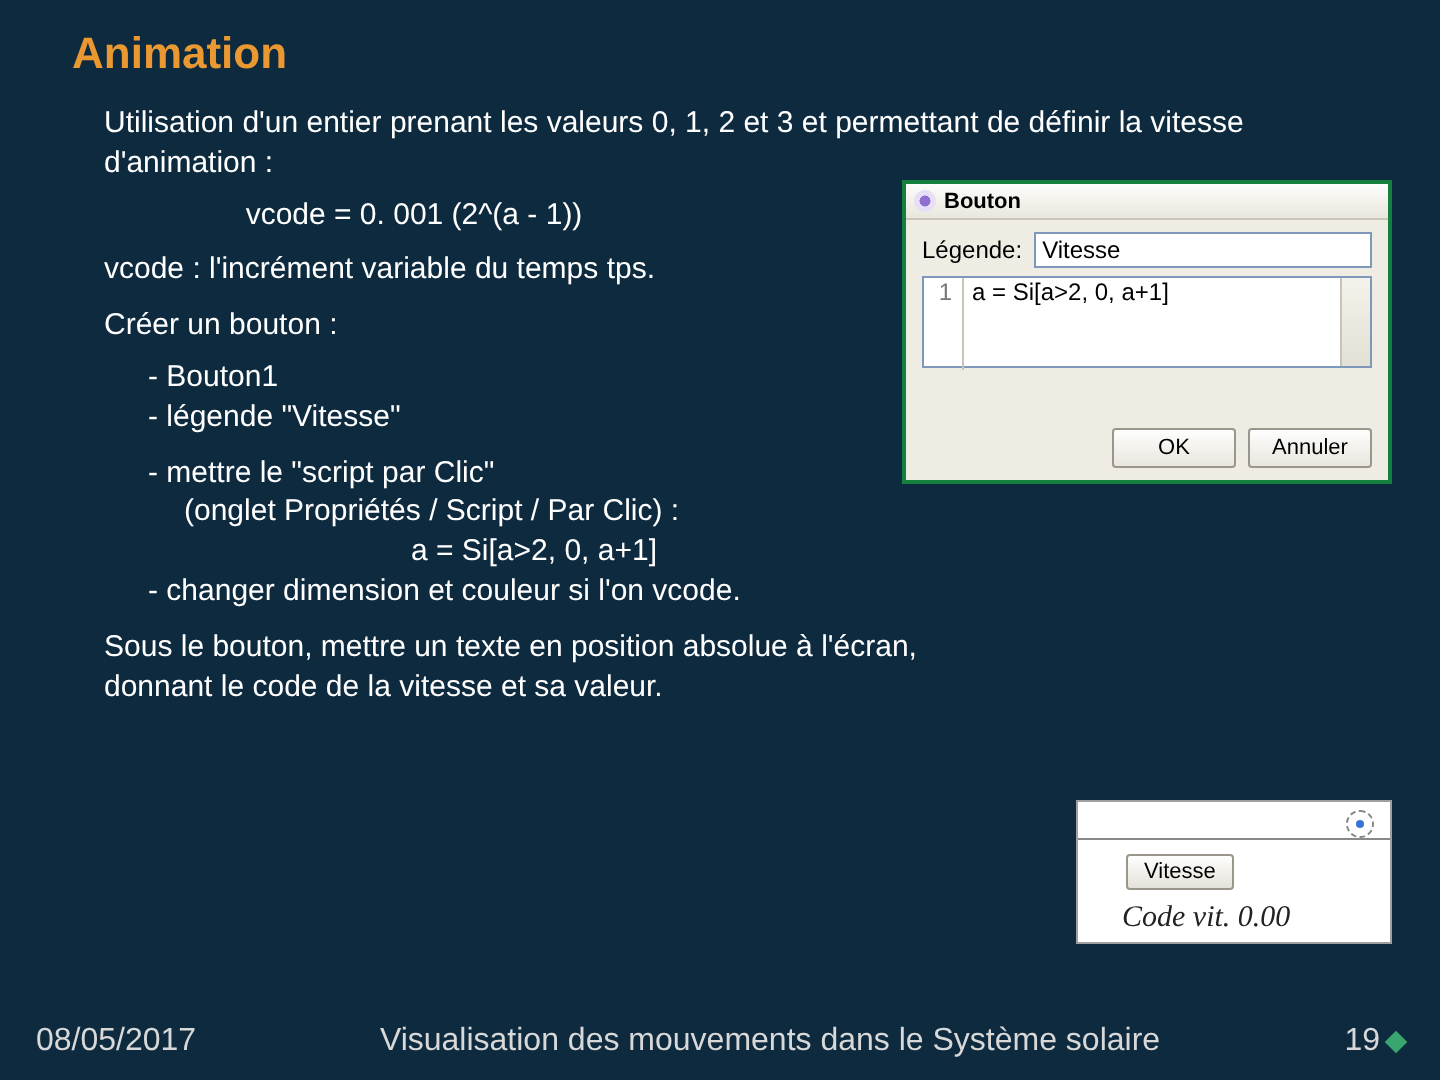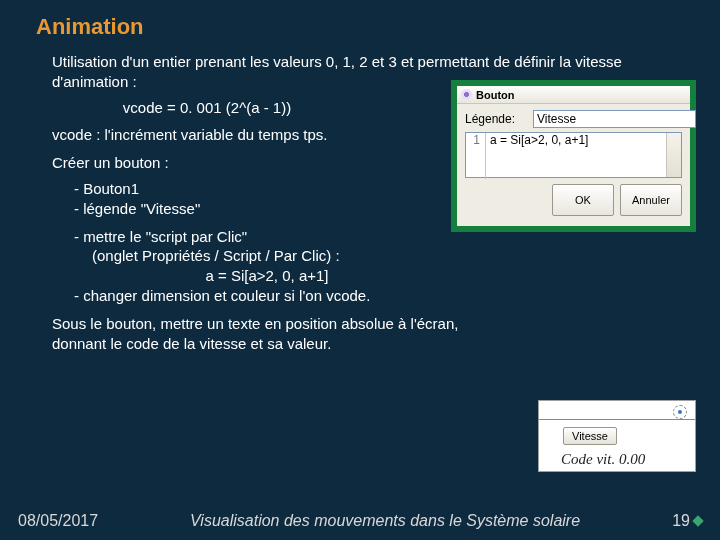--- a/index.html
+++ b/index.html
@@ -27,43 +27,43 @@
   }
   .para { margin-bottom: 6px; }
   .center-block { text-align: center; }
   .indent1 { padding-left: 22px; }
   .indent2 { padding-left: 40px; }
   .spaced-top { margin-top: 8px; }
 
   
   .dialog1 {
     position: absolute;
-    top: 80px; right: 24px;
+    top: 90px; right: 24px;
     width: 245px; height: 152px;
     background: #efece4;
-    border: 6px solid #15803d;
+    border: 2px solid #15803d;
     font-family: Tahoma, Arial, sans-serif;
     color: #000;
   }
   .dialog1 .titlebar {
     height: 18px;
     background: linear-gradient(#fdfdfc,#e9e6dc);
     border-bottom: 1px solid #c9c5ba;
     display: flex; align-items: center;
     gap: 4px; padding: 0 4px;
     font-size: 11px;
   }
   .dialog1 .geo-ico {
     width: 11px; height: 11px;
     background: radial-gradient(circle at 50% 50%, #8f6fd1 35%, #e6dff5 36%);
     border-radius: 50%;
   }
   .dialog1 .row1 {
     padding: 6px 8px 4px 8px;
-    display: flex; align-items: center; gap: 18px;
+    display: flex; align-items: center; gap: 6px;
     font-size: 12px;
   }
   .dialog1 .row1 input {
     flex: 1; height: 18px;
     border: 1px solid #7d98b8;
     font-size: 12px; padding: 0 3px;
     background: #fff; color: #000;
   }
   .dialog1 .script-label {
     padding: 2px 8px 3px 8px;
@@ -96,28 +96,29 @@
     position: absolute; right: 0; top: 0; bottom: 0;
     width: 14px;
     background: linear-gradient(#f4f2ea,#e3e0d5);
     border-left: 1px solid #c8c4b9;
   }
   .dialog1 .btnrow {
     display: flex; justify-content: flex-end; gap: 6px;
     padding: 6px 8px 0 8px;
   }
   .winbtn {
-    height: 32px; min-width: 62px;
+    height: 20px; min-width: 62px;
     background: linear-gradient(#fefefd,#e9e6de);
     border: 1px solid #9a968c;
     border-radius: 2px;
     font-size: 11px;
     font-family: Tahoma, Arial, sans-serif;
     color: #000;
     cursor: pointer;
+    margin-top: 24px;
   }
 
   
   .inset2 {
     position: absolute;
     right: 24px; top: 400px;
     width: 158px; height: 72px;
     background: #ffffff;
     border: 1px solid #a0a0a0;
     color: #000;
@@ -159,21 +160,21 @@
   
   .footer {
     position: absolute;
     left: 0; right: 0; bottom: 10px;
     display: flex; align-items: center;
     font-size: 16px;
     color: #d8d8d8;
     padding: 0 18px;
   }
   .footer .date { width: 90px; }
-  .footer .ftitle { flex: 1; text-align: center; font-style: italic; }
+  .footer .ftitle { flex: 1; text-align: center; }
   .footer .page { width: 40px; text-align: right; display: flex; align-items: center; justify-content: flex-end; gap: 4px;}
   .footer .mark {
     width: 8px; height: 8px;
     background: #3aa66f;
     transform: rotate(45deg);
   }
 </style>
 </head>
 <body>
 

